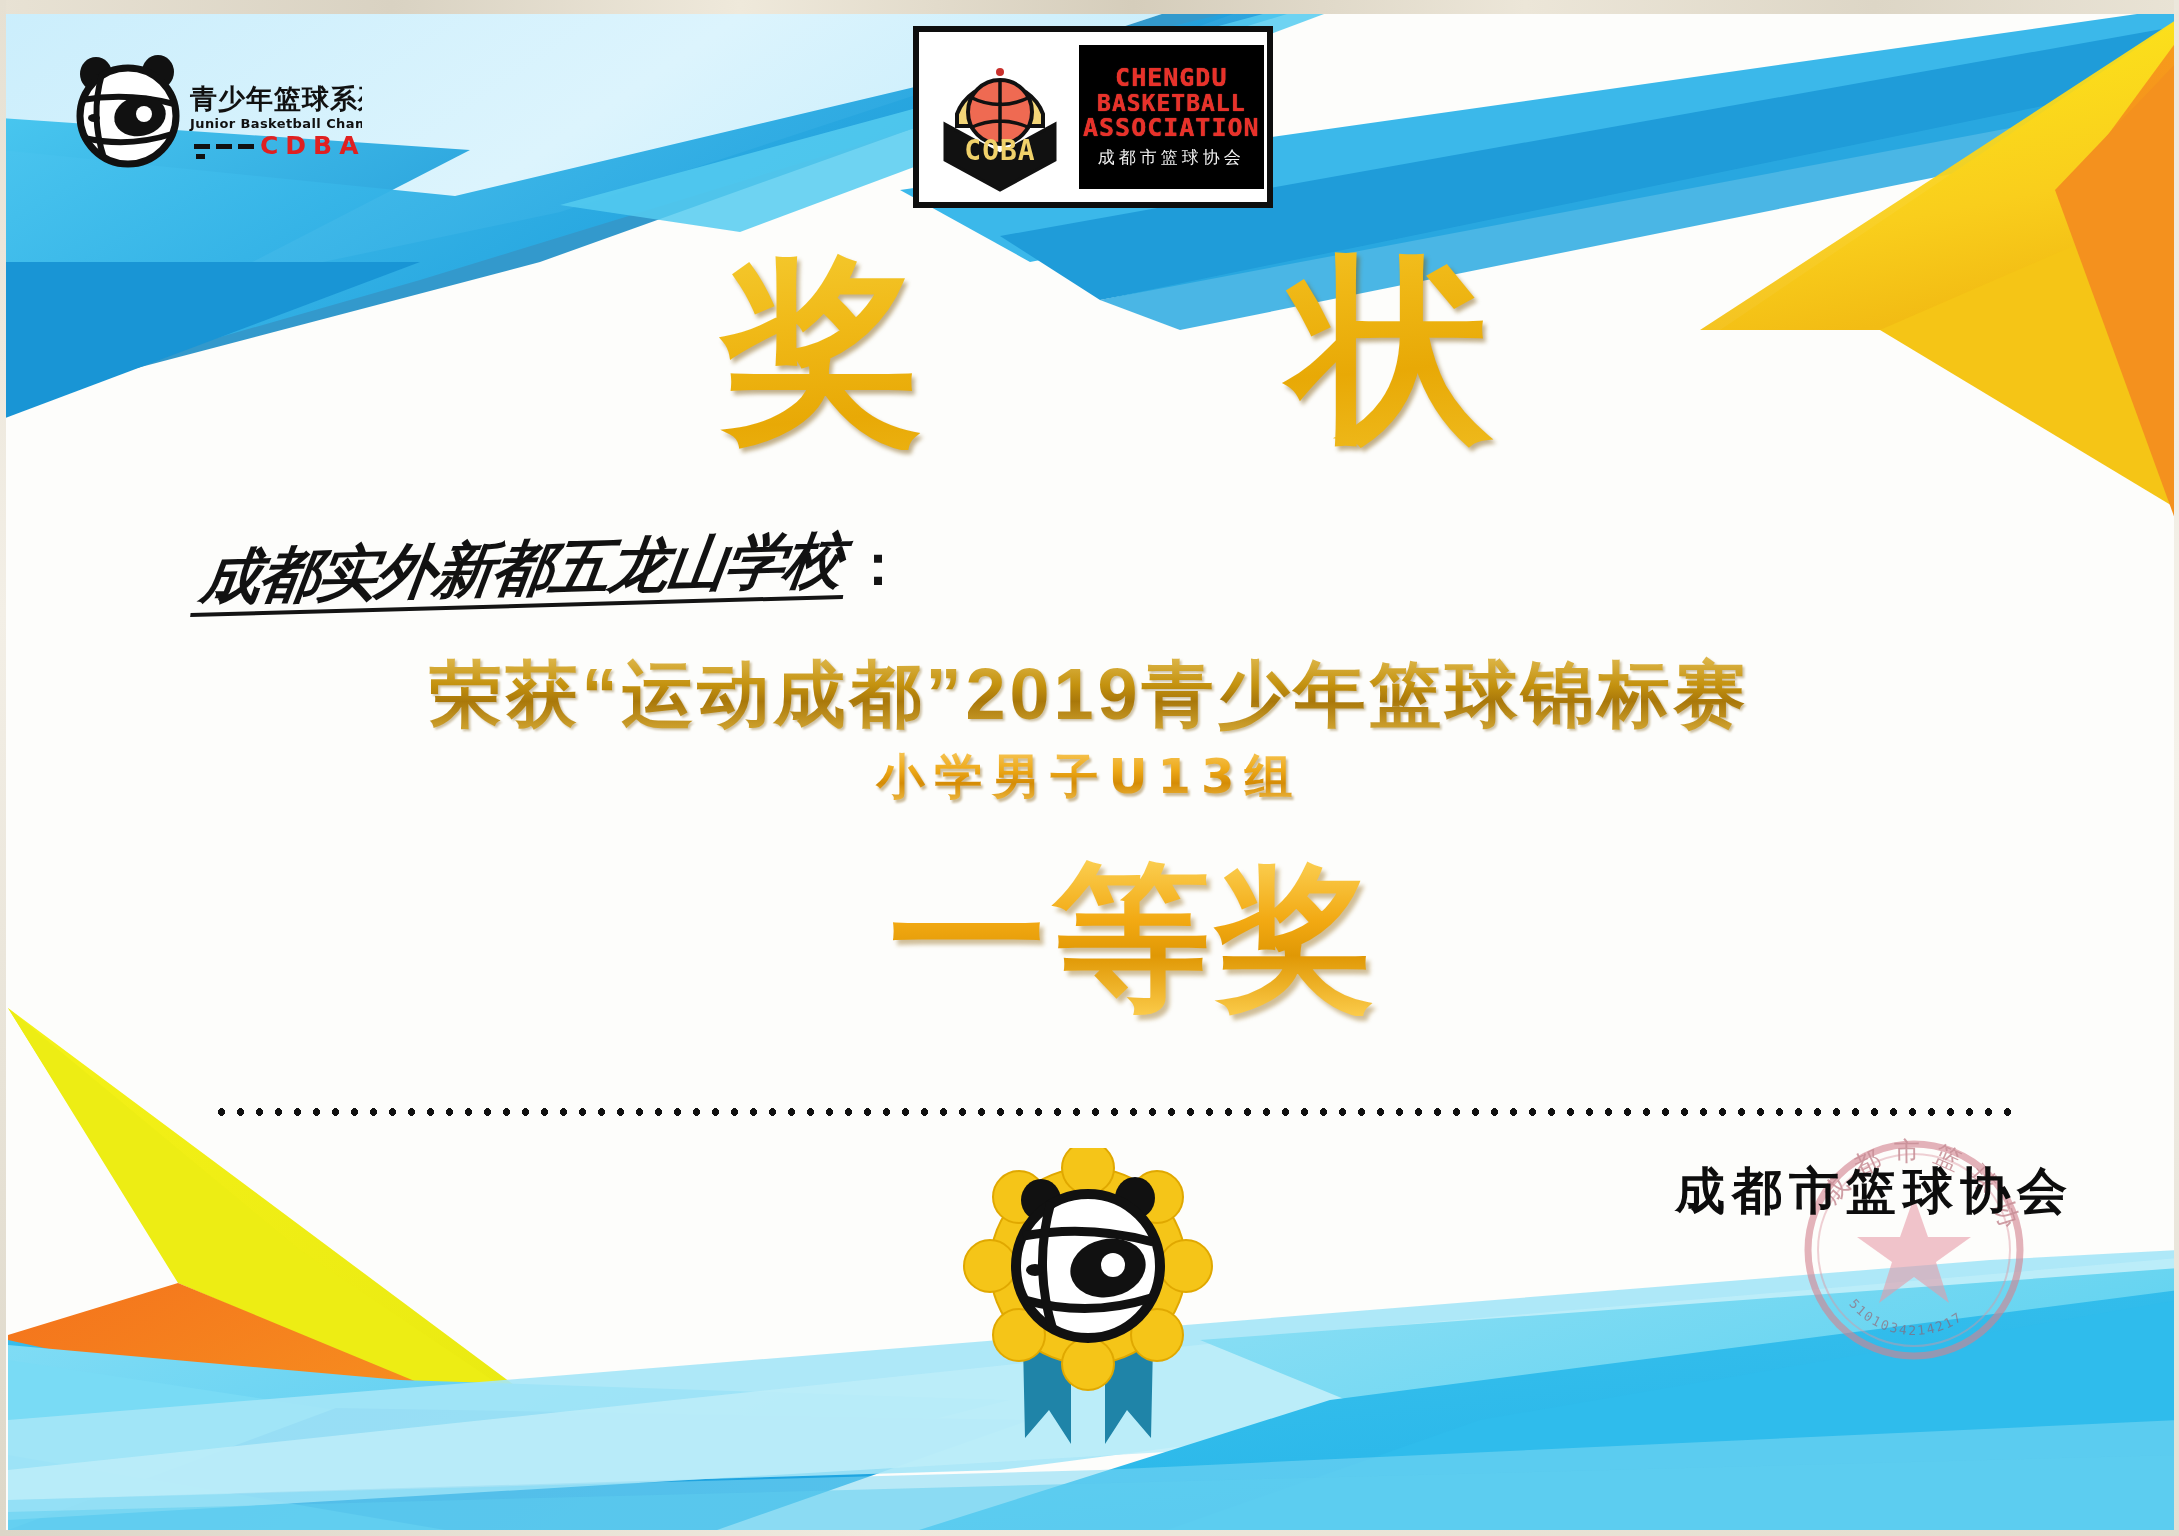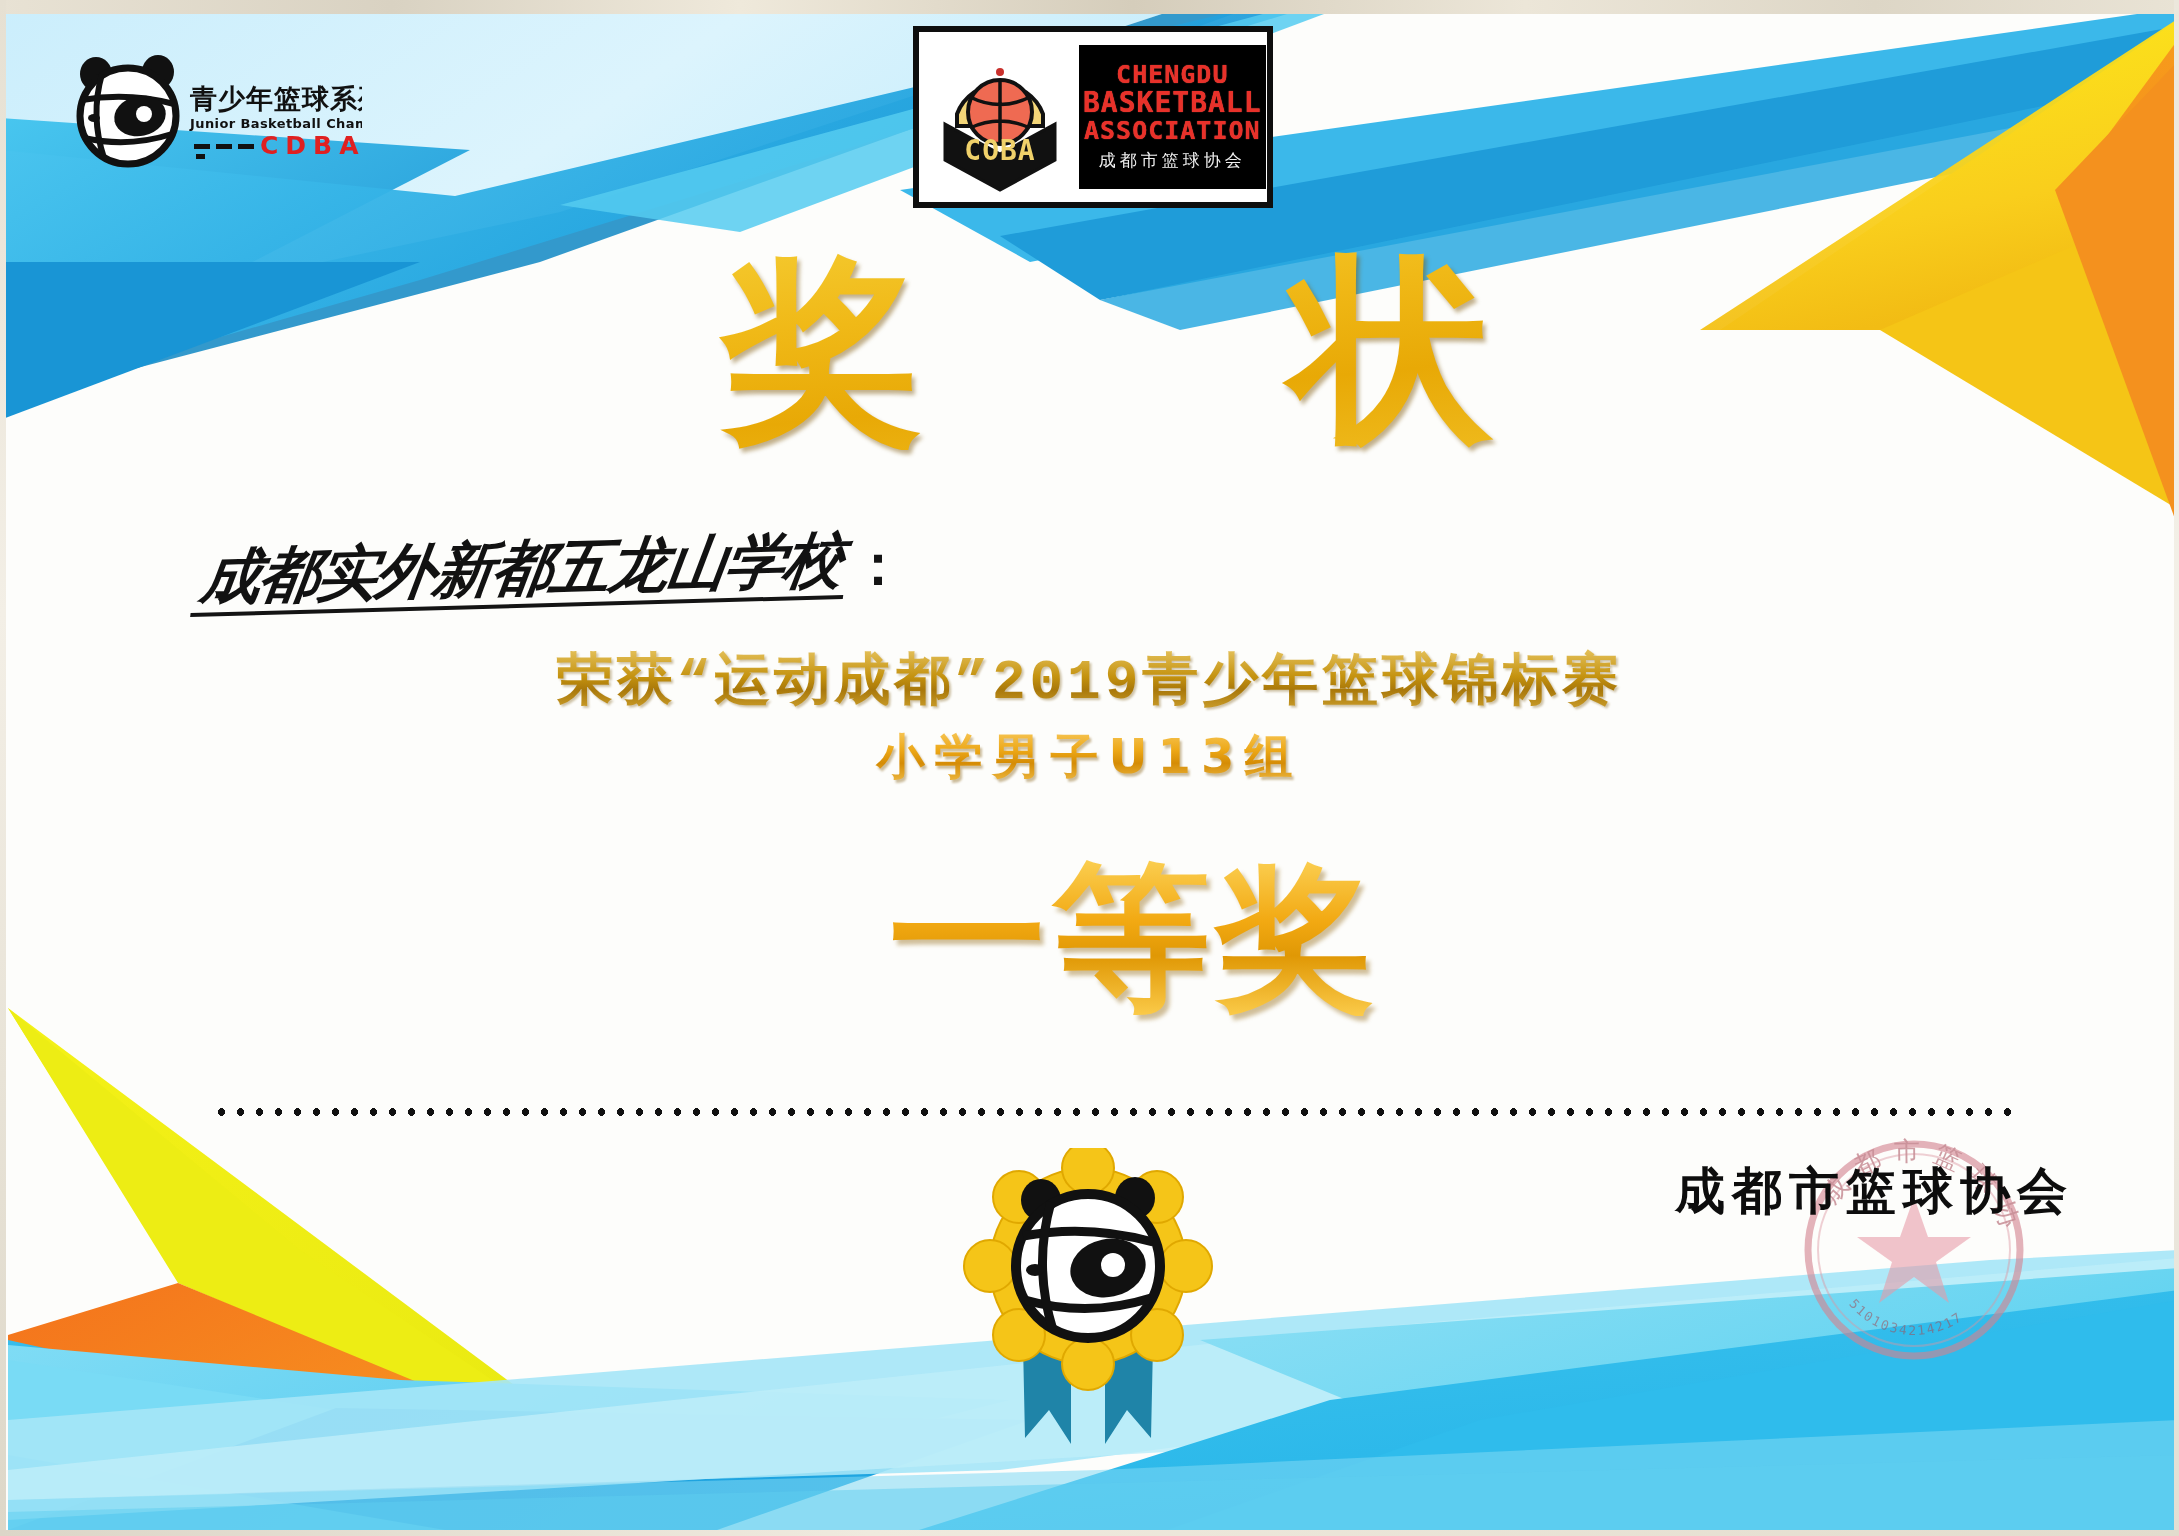--- a/index.html
+++ b/index.html
@@ -53,21 +53,21 @@
     flex:1;height:144px;background:#000;margin-left:4px;
     display:flex;flex-direction:column;align-items:center;justify-content:center;
     padding:6px 4px;
   }
   .coba-line{
     color:#e8312a;font-weight:bold;letter-spacing:1px;line-height:1.05;
     font-family:"DejaVu Sans Mono","Liberation Mono",monospace;
     text-shadow:0 0 1px #ff5a4a;
   }
   .coba-l1{font-size:25px;}
-  .coba-l2{font-size:28px;}
+  .coba-l2{font-size:23px;}
   .coba-l3{font-size:25px;}
   .coba-cn{color:#f0f0f0;font-size:17px;letter-spacing:4px;margin-top:5px;
            font-family:"DejaVu Sans","Liberation Sans",sans-serif;}
 
   
   .title{
     position:absolute;left:0;top:250px;width:100%;text-align:center;z-index:20;
     font-size:200px;line-height:1;font-weight:bold;letter-spacing:150px;
     text-indent:150px;
     color:#f0bb17;
@@ -97,27 +97,27 @@
   }
   .recipient-colon{
     font-size:56px;color:#141414;font-weight:bold;margin-left:4px;padding-bottom:4px;
   }
 
   
   .body-block{
     position:absolute;left:0;top:648px;width:100%;text-align:center;z-index:20;
   }
   .body-line{
-    font-size:56px;font-weight:bold;line-height:1.28;letter-spacing:4px;
+    font-size:72px;font-weight:bold;line-height:1.28;letter-spacing:4px;
     color:#c8901a;
     background:linear-gradient(180deg,#e6c35e 0%,#c4920f 40%,#a9780a 58%,#ddb23c 100%);
     -webkit-background-clip:text;background-clip:text;
     -webkit-text-fill-color:transparent;
     filter:drop-shadow(2px 2px 1px rgba(120,85,10,.35));
-    font-family:Liberation Mono, monospace;
+    font-family:Liberation Sans, sans-serif;
   }
   .body-line-2{
     font-size:48px;font-weight:bold;line-height:1.5;letter-spacing:10px;
     color:#e6a01c;
     background:linear-gradient(180deg,#fbd67a 0%,#eda817 42%,#d58c05 60%,#fbd062 100%);
     -webkit-background-clip:text;background-clip:text;
     -webkit-text-fill-color:transparent;
     filter:drop-shadow(2px 3px 1px rgba(130,90,10,.4));
     font-family:"DejaVu Sans","Liberation Sans",sans-serif;
   }

